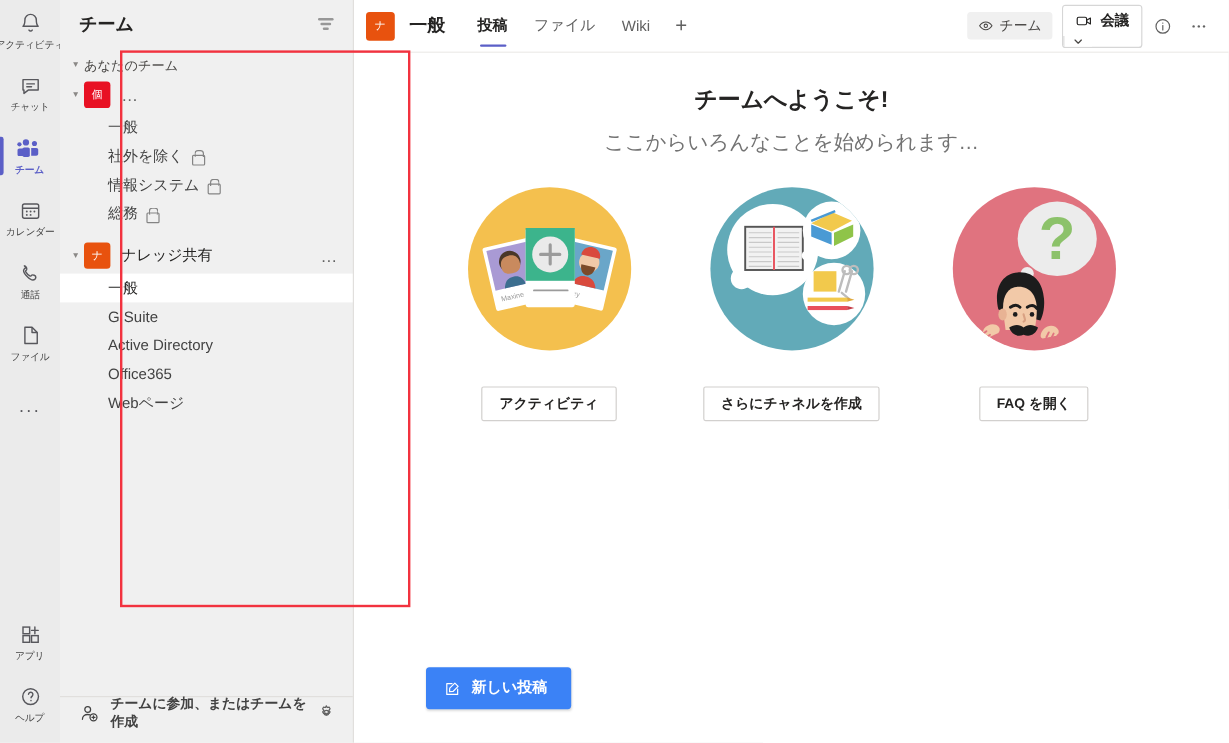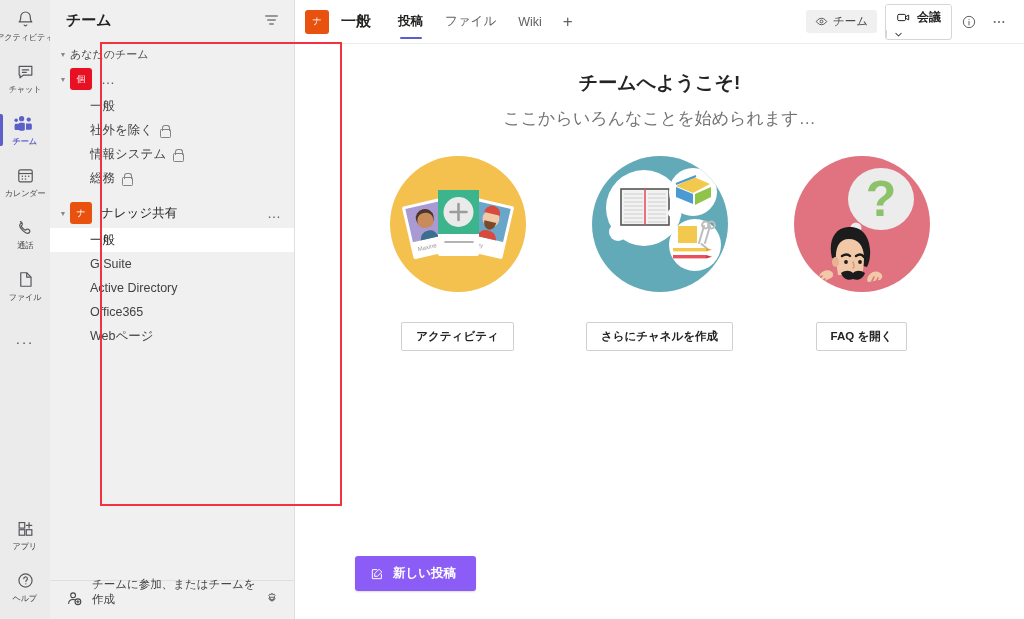--- a/index.html
+++ b/index.html
@@ -96,22 +96,22 @@
   .lock::before {
     content:""; position:absolute; left:1.5px; top:0; width:6px; height:5px;
     border:1.2px solid #616161; border-bottom:none; border-radius: 3px 3px 0 0;
   }
   .lock::after {
     content:""; position:absolute; left:0; top:4.5px; width:9px; height:6.5px;
     border:1.2px solid #616161; border-radius:1.3px; background:transparent;
   }
 
   .panel-foot {
-    height: 39px; flex: 0 0 39px; display: flex; align-items: flex-end;
-    padding: 0 14px 12px 16px; border-top: 1px solid #e1dfdd;
+    height: 39px; flex: 0 0 39px; display: flex; align-items: center;
+    padding: 0 14px 12px 16px; border-top: 1px solid #e1dfdd; font-weight: bold;
   }
   .foot-txt { font-size: 11.5px; color: #424242; flex: 1; margin-left: 9px; }
   .gear { width:16px; height:16px; cursor:pointer; }
 
   
   .annot {
     position: absolute; left: 50px; top: 42px;
     width: 242px; height: 464px;
     border: 2.2px solid #f2323f; pointer-events: none; z-index: 40;
   }
@@ -167,21 +167,21 @@
   .circle { width: 136px; height: 136px; border-radius: 50%; position: relative;
     overflow: hidden; }
   .cbtn {
     margin-top: 30px; background:#fff; border:1px solid #d2d0ce; border-radius:2px;
     font-size: 11.5px; font-weight: bold; color:#252423; padding: 6px 14px; cursor:pointer;
     font-family: "Liberation Sans", sans-serif; white-space: nowrap;
   }
 
   .newpost {
     position: absolute; left: 60px; bottom: 28px;
-    background: #8b5cf6; color:#fff; border:none; border-radius:3px;
+    background: #3b82f6; color:#fff; border:none; border-radius:3px;
     font-size: 12.5px; font-weight: bold; padding: 9px 20px 9px 15px;
     display:flex; align-items:center; gap:9px; cursor:pointer;
     font-family:"Liberation Sans", sans-serif;
     box-shadow: 0 1px 2px rgba(0,0,0,.14);
   }
 
   svg { display: block; }
 </style>
 </head>
 <body>

